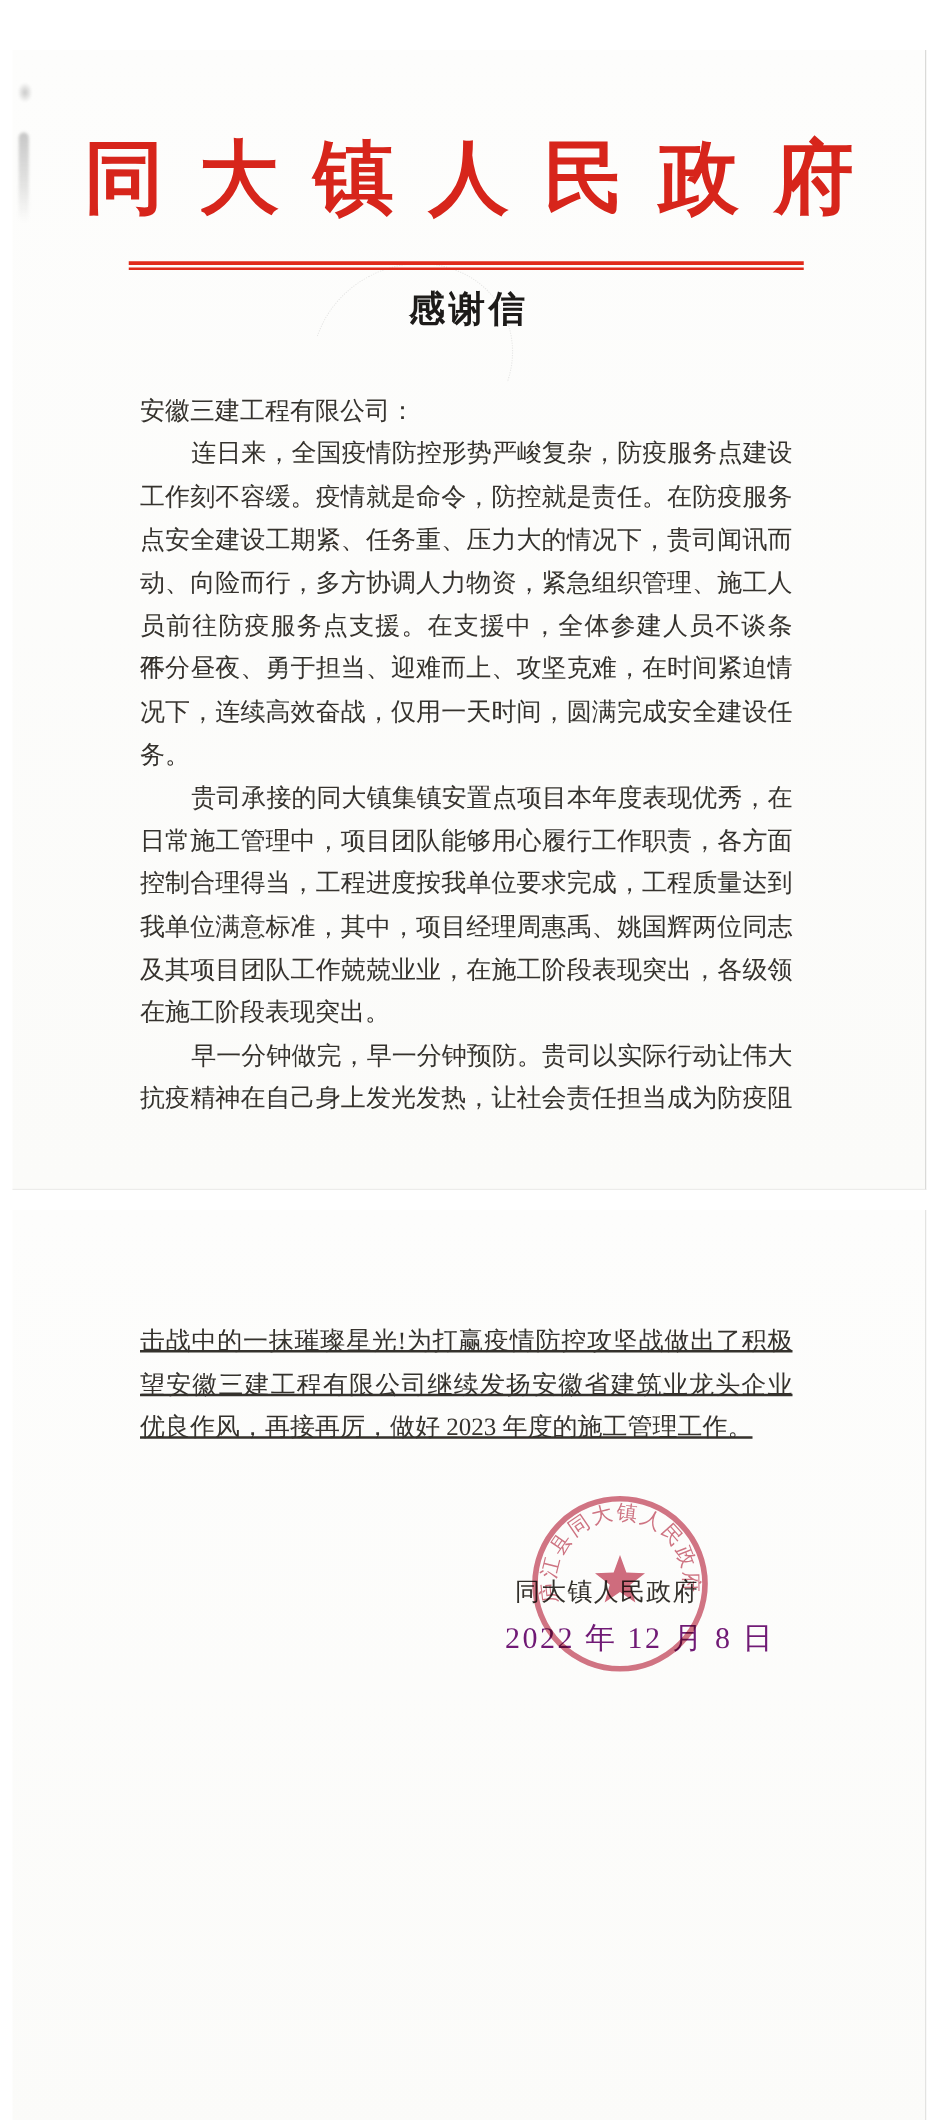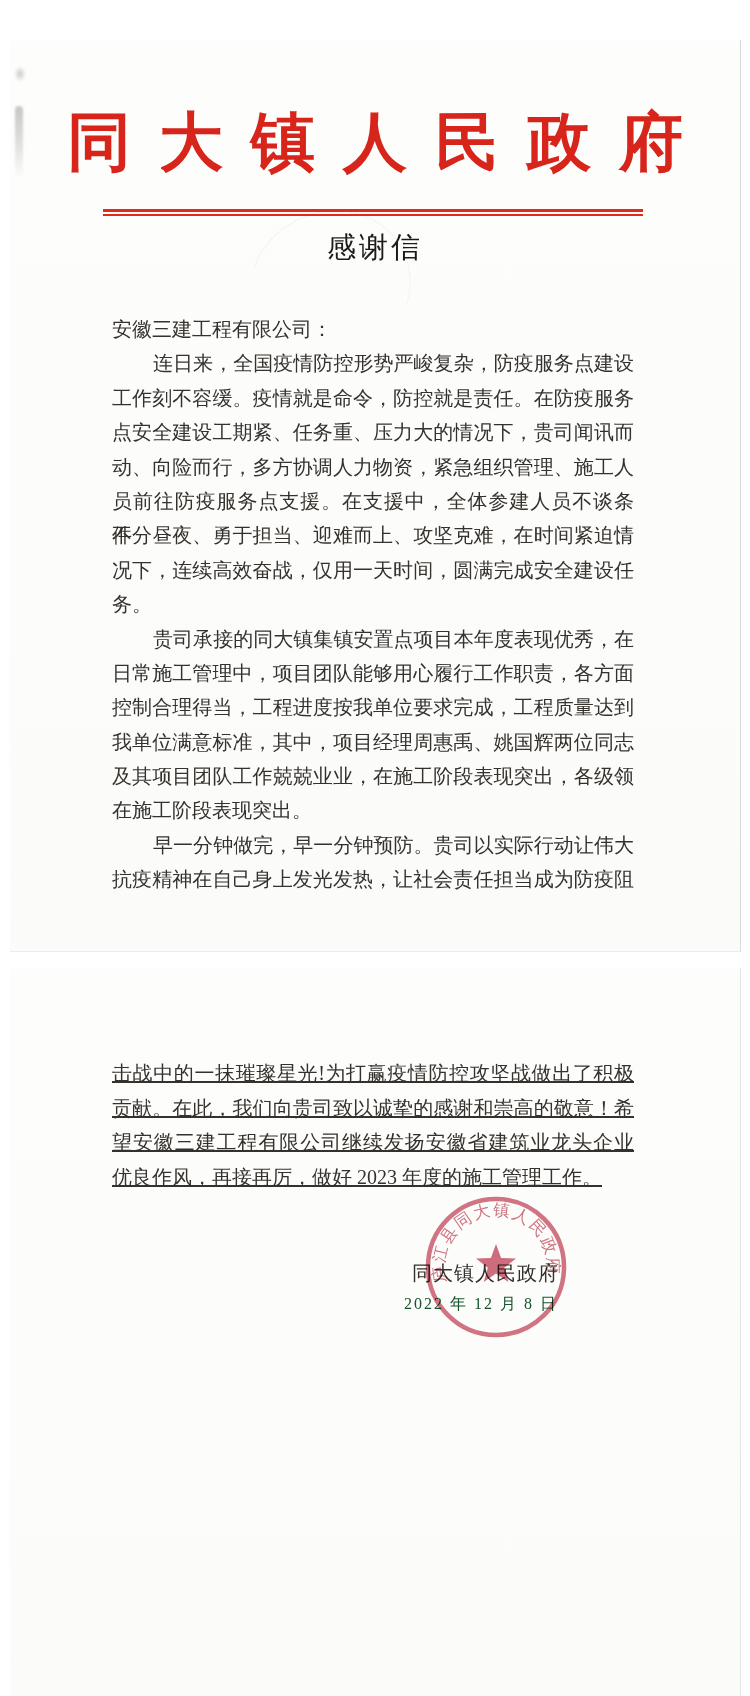--- a/index.html
+++ b/index.html
@@ -17,38 +17,38 @@
     position:absolute;top:70px;left:0;width:750px;text-align:center;
     font-size:64px;font-weight:bold;color:#d7251b;
     letter-spacing:28px;text-indent:28px;line-height:1.04;white-space:nowrap;
   }
   .rule{
     position:absolute;top:169px;left:103px;width:540px;height:2px;
     border-top:3px solid #e02a1a;border-bottom:2px solid #e02a1a;background:transparent;
   }
   .title{
     position:absolute;top:188px;left:0;width:750px;text-align:center;
-    font-size:29px;font-weight:normal;color:#1d1b19;letter-spacing:3px;
+    font-size:29px;font-weight:bold;color:#1d1b19;letter-spacing:3px;
   }
   .body1{position:absolute;top:272px;left:112px;width:522px;}
   .body2{position:absolute;top:1016px;left:112px;width:522px;}
   .bodyline{
     height:34.4px;line-height:34.4px;font-size:20px;color:#35322d;
     white-space:nowrap;
   }
   .body2 .bodyline{height:34.6px;line-height:34.6px;text-decoration:underline;}
   .j{white-space:normal;text-align:justify;text-align-last:justify;}
   .ind{text-indent:41px;}
 
   .signature{
     position:absolute;top:1220px;left:412px;font-size:20px;color:#33302b;
     letter-spacing:1px;white-space:nowrap;z-index:2;
   }
   .sigdate{
-    position:absolute;top:1254px;left:404px;font-size:16px;color:#14532d;
+    position:absolute;top:1254px;left:404px;font-size:24px;color:#701a75;
     letter-spacing:2px;white-space:nowrap;z-index:2;
   }
   .seal{
     position:absolute;left:414px;top:1145px;width:164px;height:164px;
     mix-blend-mode:multiply;opacity:.9;z-index:3;
   }
 
   
   .smudge-a{position:absolute;left:14px;top:26px;width:12px;height:16px;
     background:radial-gradient(rgba(80,80,80,.55),transparent 70%);filter:blur(1px);opacity:.55;}
@@ -92,21 +92,20 @@
     <div class="bodyline j">控制合理得当，工程进度按我单位要求完成，工程质量达到</div>
     <div class="bodyline j">我单位满意标准，其中，项目经理周惠禹、姚国辉两位同志</div>
     <div class="bodyline j">及其项目团队工作兢兢业业，在施工阶段表现突出，各级领</div>
     <div class="bodyline">在施工阶段表现突出。</div>
     <div class="bodyline j ind">早一分钟做完，早一分钟预防。贵司以实际行动让伟大</div>
     <div class="bodyline j">抗疫精神在自己身上发光发热，让社会责任担当成为防疫阻</div>
   </div>
 
   <div class="body2">
     <div class="bodyline j">击战中的一抹璀璨星光!为打赢疫情防控攻坚战做出了积极</div>
-    <div class="bodyline j">贡献。在此，我们向贵司致以诚挚的感谢和崇高的敬意！希</div>
     <div class="bodyline j">望安徽三建工程有限公司继续发扬安徽省建筑业龙头企业</div>
     <div class="bodyline">优良作风，再接再厉，做好 2023 年度的施工管理工作。</div>
   </div>
 
   <div class="signature">同大镇人民政府</div>
   <div class="sigdate">2022 年 12 月 8 日</div>
 
   <svg class="seal" viewBox="0 0 164 164" width="164" height="164" xmlns="http://www.w3.org/2000/svg">
     <g opacity="0.85">
       <circle cx="82" cy="82" r="68" fill="none" stroke="#c64a60" stroke-width="4.5"></circle>

